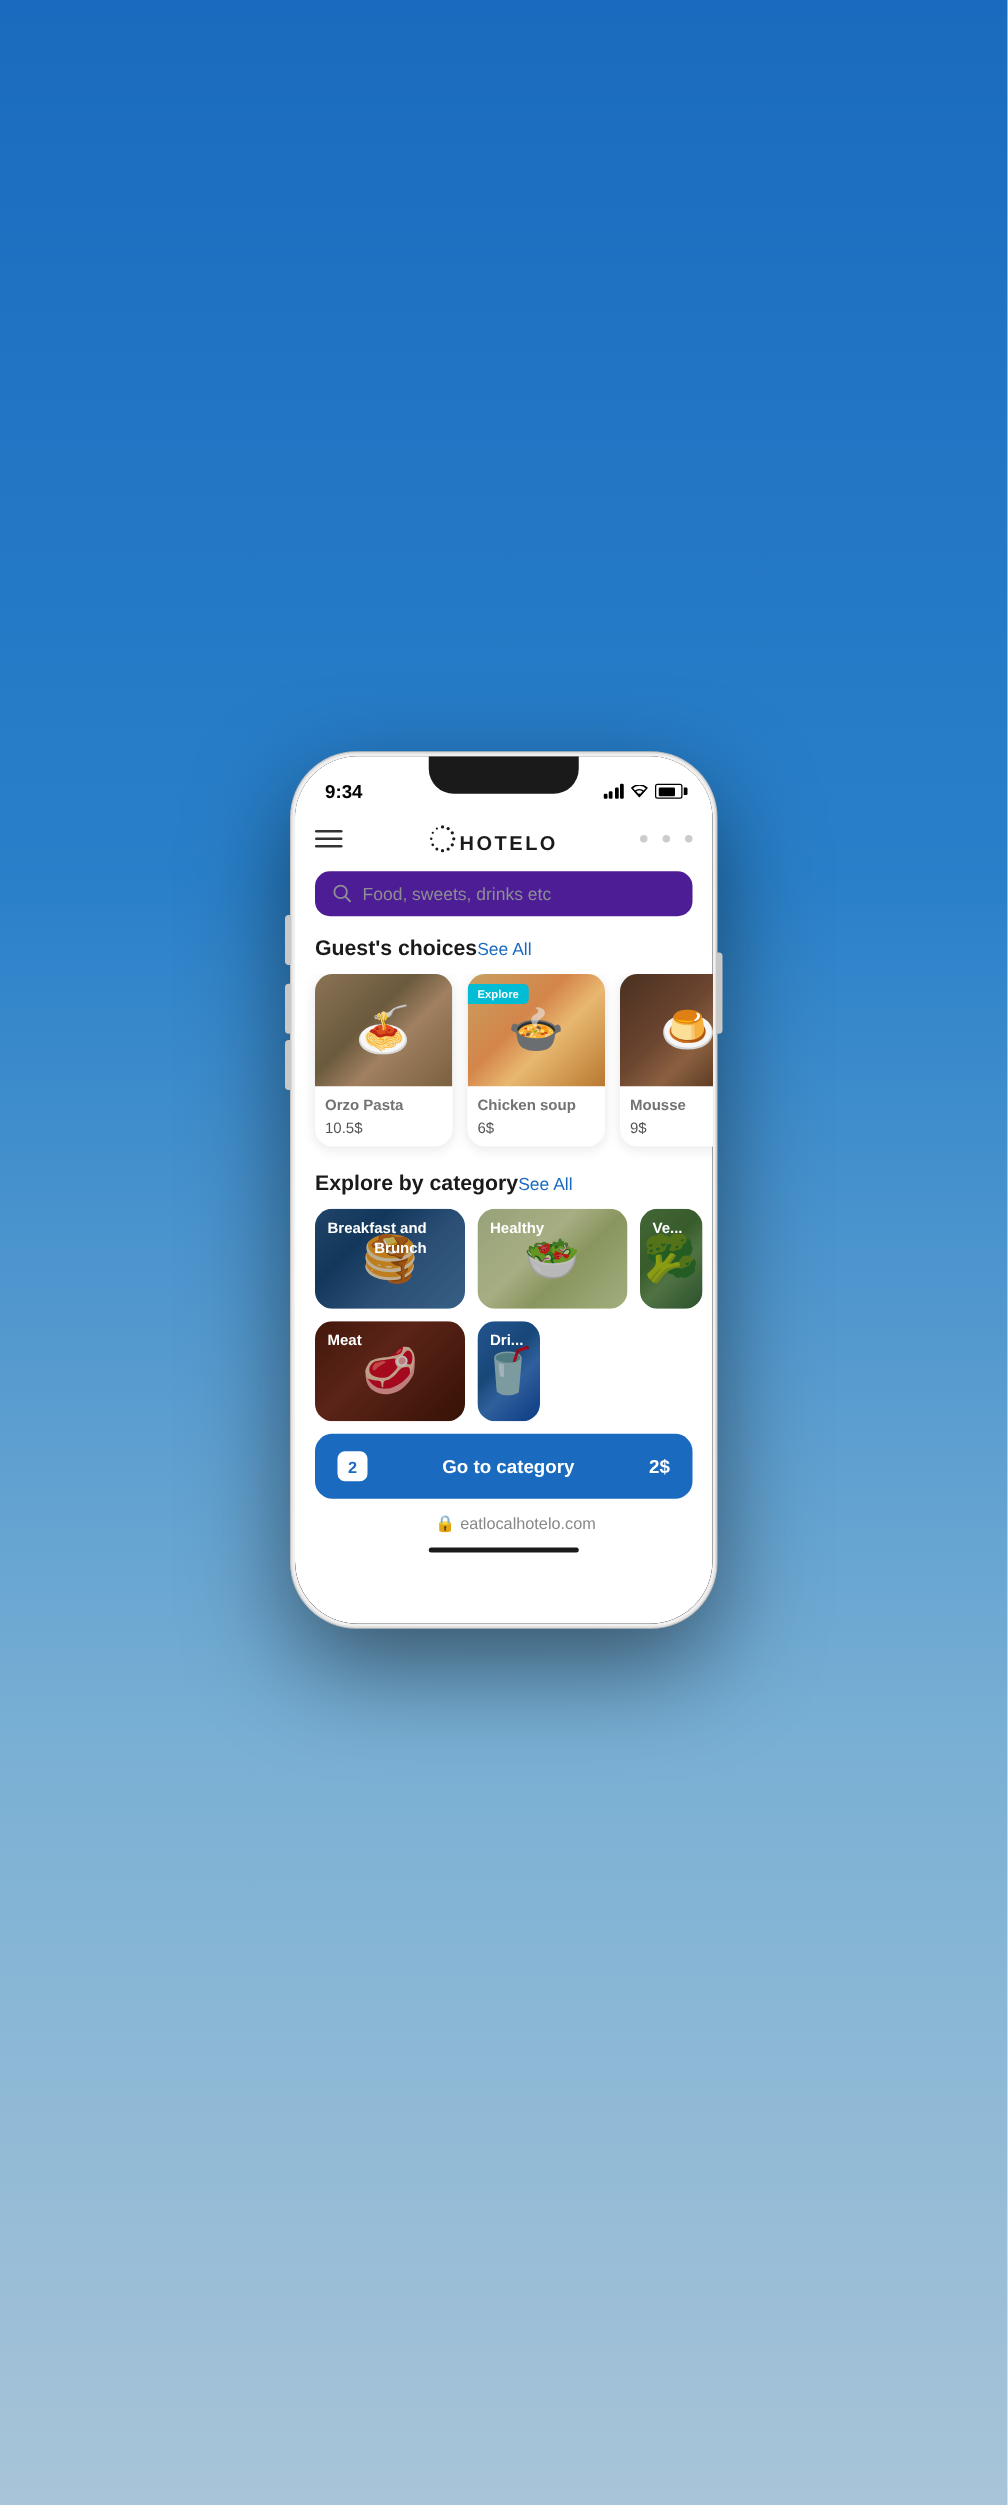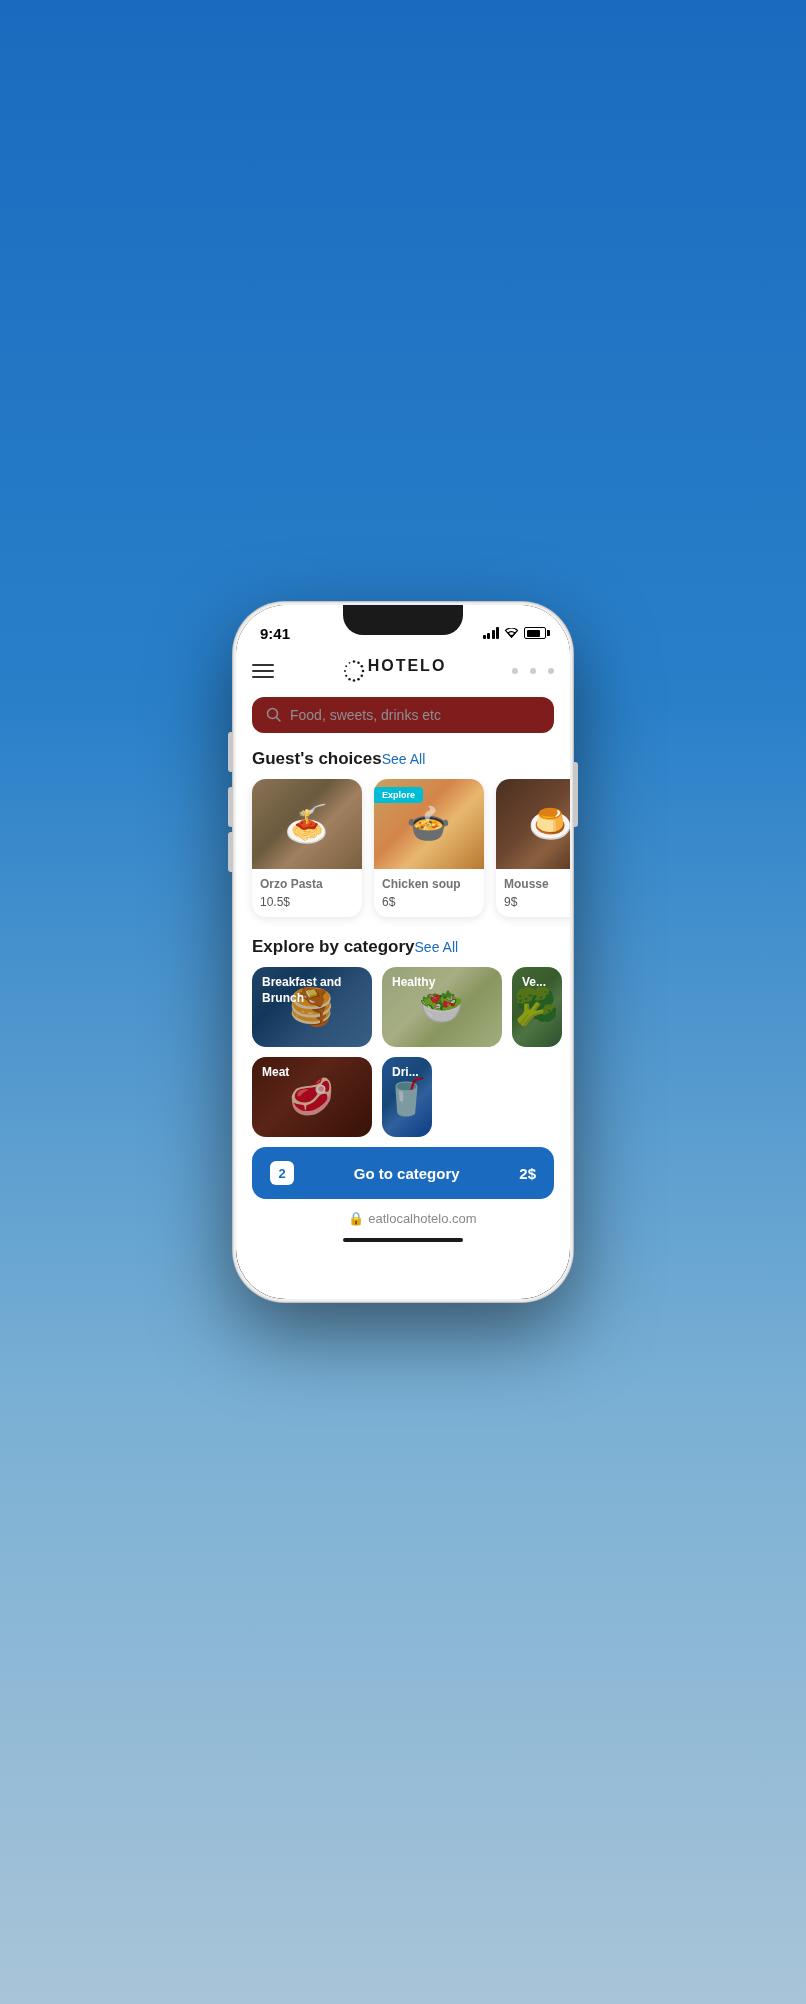--- a/index.html
+++ b/index.html
@@ -184,21 +184,21 @@
     .menu-icon span {
       display: block;
       width: 22px;
       height: 2px;
       background: #333;
       border-radius: 1px;
     }
 
     .logo-area {
       display: flex;
-      align-items: flex-start;
+      align-items: flex-end;
       gap: 0;
     }
 
     .logo-circle {
       width: 28px;
       height: 28px;
     }
 
     .logo-text {
       font-size: 16px;
@@ -214,21 +214,21 @@
     .nav-dot {
       width: 6px;
       height: 6px;
       border-radius: 50%;
       background: #ccc;
     }
 
     
     .search-bar {
       margin: 4px 16px 12px;
-      background: #7f1d1d;
+      background: #4c1d95;
       border-radius: 12px;
       display: flex;
       align-items: center;
       padding: 10px 14px;
       gap: 8px;
     }
 
     .search-placeholder {
       font-size: 14px;
       color: #8e8e93;
@@ -540,33 +540,34 @@
 
     .cat-label {
       position: absolute;
       top: 8px;
       left: 10px;
       color: white;
       font-size: 12px;
       font-weight: 700;
       line-height: 1.3;
       z-index: 3;
+      text-align: right;
     }
   </style>
 </head>
 <body>
 
 <div class="phone-wrapper">
   <div class="phone-outer">
     <div class="phone-inner">
       <div class="notch"></div>
       <div class="screen">
 
         <div class="status-bar">
-          <span class="status-time">9:41</span>
+          <span class="status-time">9:34</span>
           <div style="width:80px;"></div>
           <div class="status-icons">
             <div class="signal-bars">
               <span></span>
                 <span></span>
                 <span></span>
                 <span></span>
             </div>
             <svg width="15" height="11" viewBox="0 0 15 11">
               <path d="M7.5 9 L9 7.2 A3 3 0 0 0 6 7.2 Z" fill="#000"></path>

